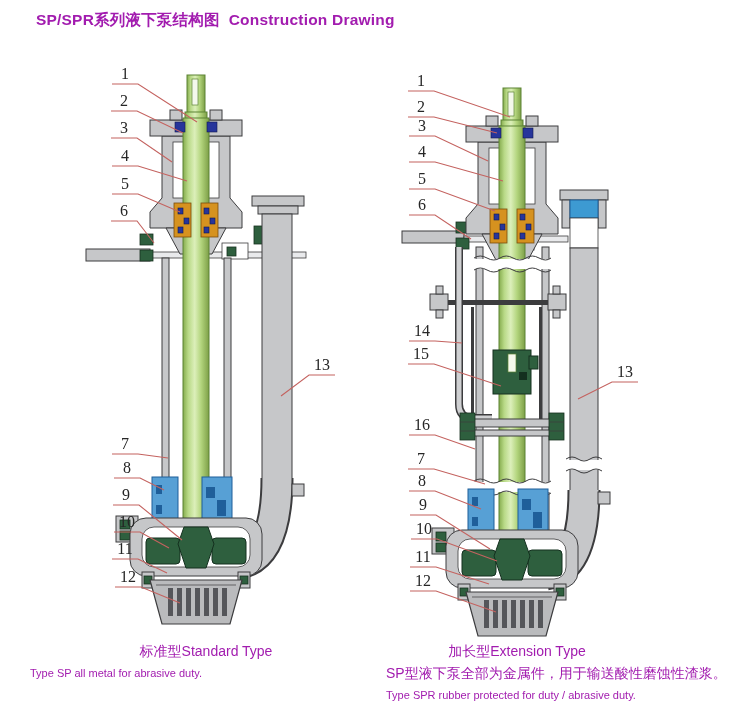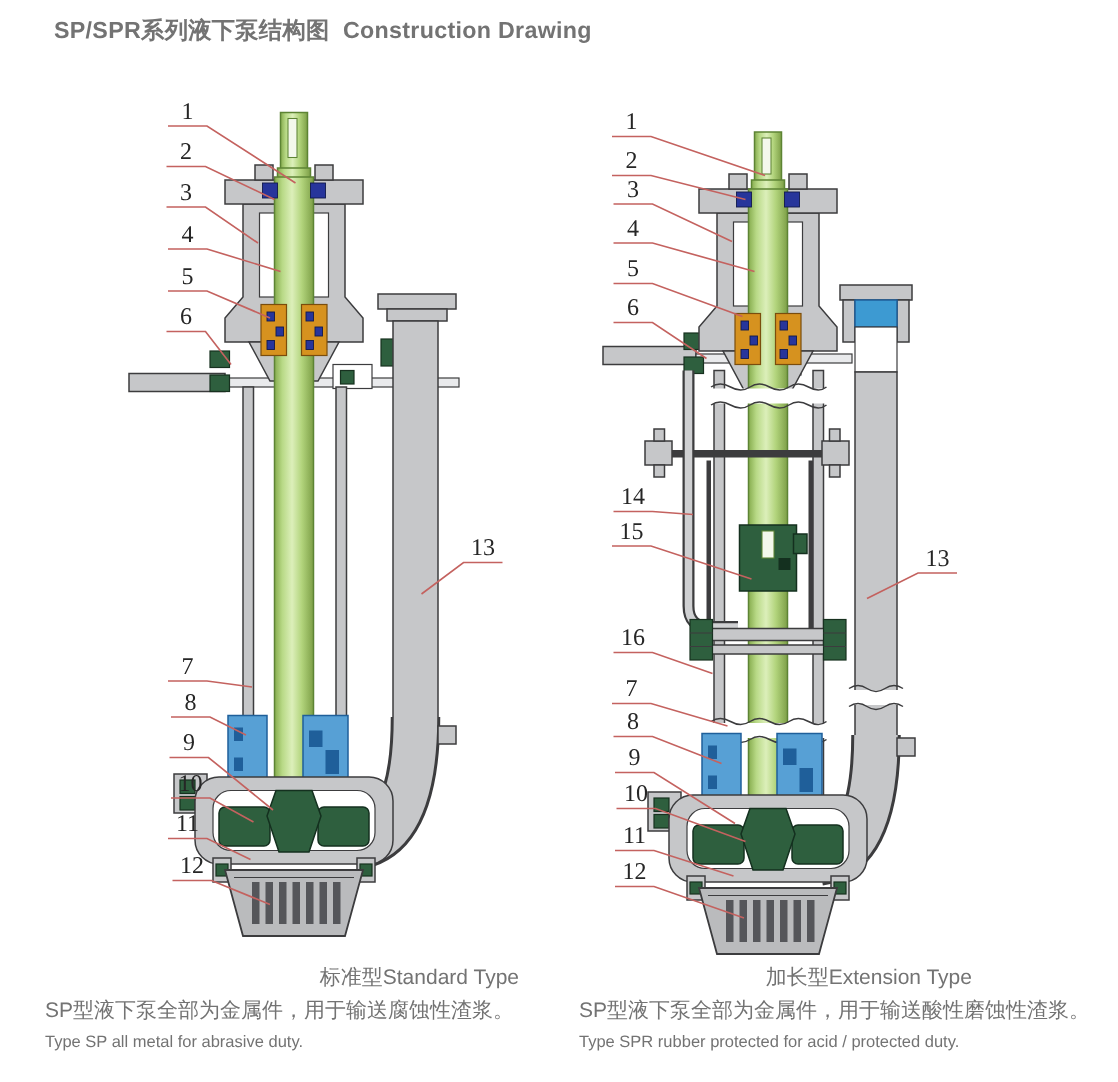--- a/index.html
+++ b/index.html
@@ -1,22 +1,22 @@
 <!DOCTYPE html>
 <html><head>
 <meta charset="utf-8">
 <style>
   html,body{margin:0;padding:0;background:#ffffff;}
   #page{position:relative;width:745px;height:721px;background:#fff;overflow:hidden;
-        font-family:"Liberation Sans",sans-serif;color:#737373;}
+        font-family:"Liberation Sans",sans-serif;color:#a21caf;}
   #title{position:absolute;left:36px;top:10px;font-size:15.5px;font-weight:bold;
          letter-spacing:.2px;white-space:pre;}
   svg{position:absolute;left:0;top:0;}
   .cap{position:absolute;top:640px;font-size:14px;line-height:22px;}
-  .cap .l1{text-align:right;}
+  .cap .l1{text-align:center;}
   .cap .l3{font-size:11px;}
   #cap-left{left:30px;width:316px;}
   #cap-left .l1{margin-left:36px;}
   #cap-right{left:386px;width:352px;}
   #cap-right .l1{margin-right:90px;}
 
   
   .mt   {fill:#c6c7c9;stroke:#3c3c3e;stroke-width:1;}
   .mtl  {fill:#e9eaec;stroke:#3c3c3e;stroke-width:.8;}
   .mtl2 {fill:#babbbd;stroke:#3c3c3e;stroke-width:1.2;}
@@ -340,23 +340,22 @@
         </g>
         <g>
           <polyline points="612,382 638,382 612,382 578,399" class="callout-line"></polyline>
           <text x="625" y="377" text-anchor="middle" class="callout-num">13</text>
         </g>
       </g>
   </svg>
 
   <div class="cap" id="cap-left">
     <div class="l1">标准型Standard Type</div>
-    <div class="l2">SP型液下泵全部为金属件，用于输送腐蚀性渣浆。</div>
     <div class="l3">Type SP all metal for abrasive duty.</div>
   </div>
 
   <div class="cap" id="cap-right">
     <div class="l1">加长型Extension Type</div>
     <div class="l2">SP型液下泵全部为金属件，用于输送酸性磨蚀性渣浆。</div>
-    <div class="l3">Type SPR rubber protected for acid / protected duty.</div>
+    <div class="l3">Type SPR rubber protected for duty / abrasive duty.</div>
   </div>
 
 </div>
 
 </body></html>

